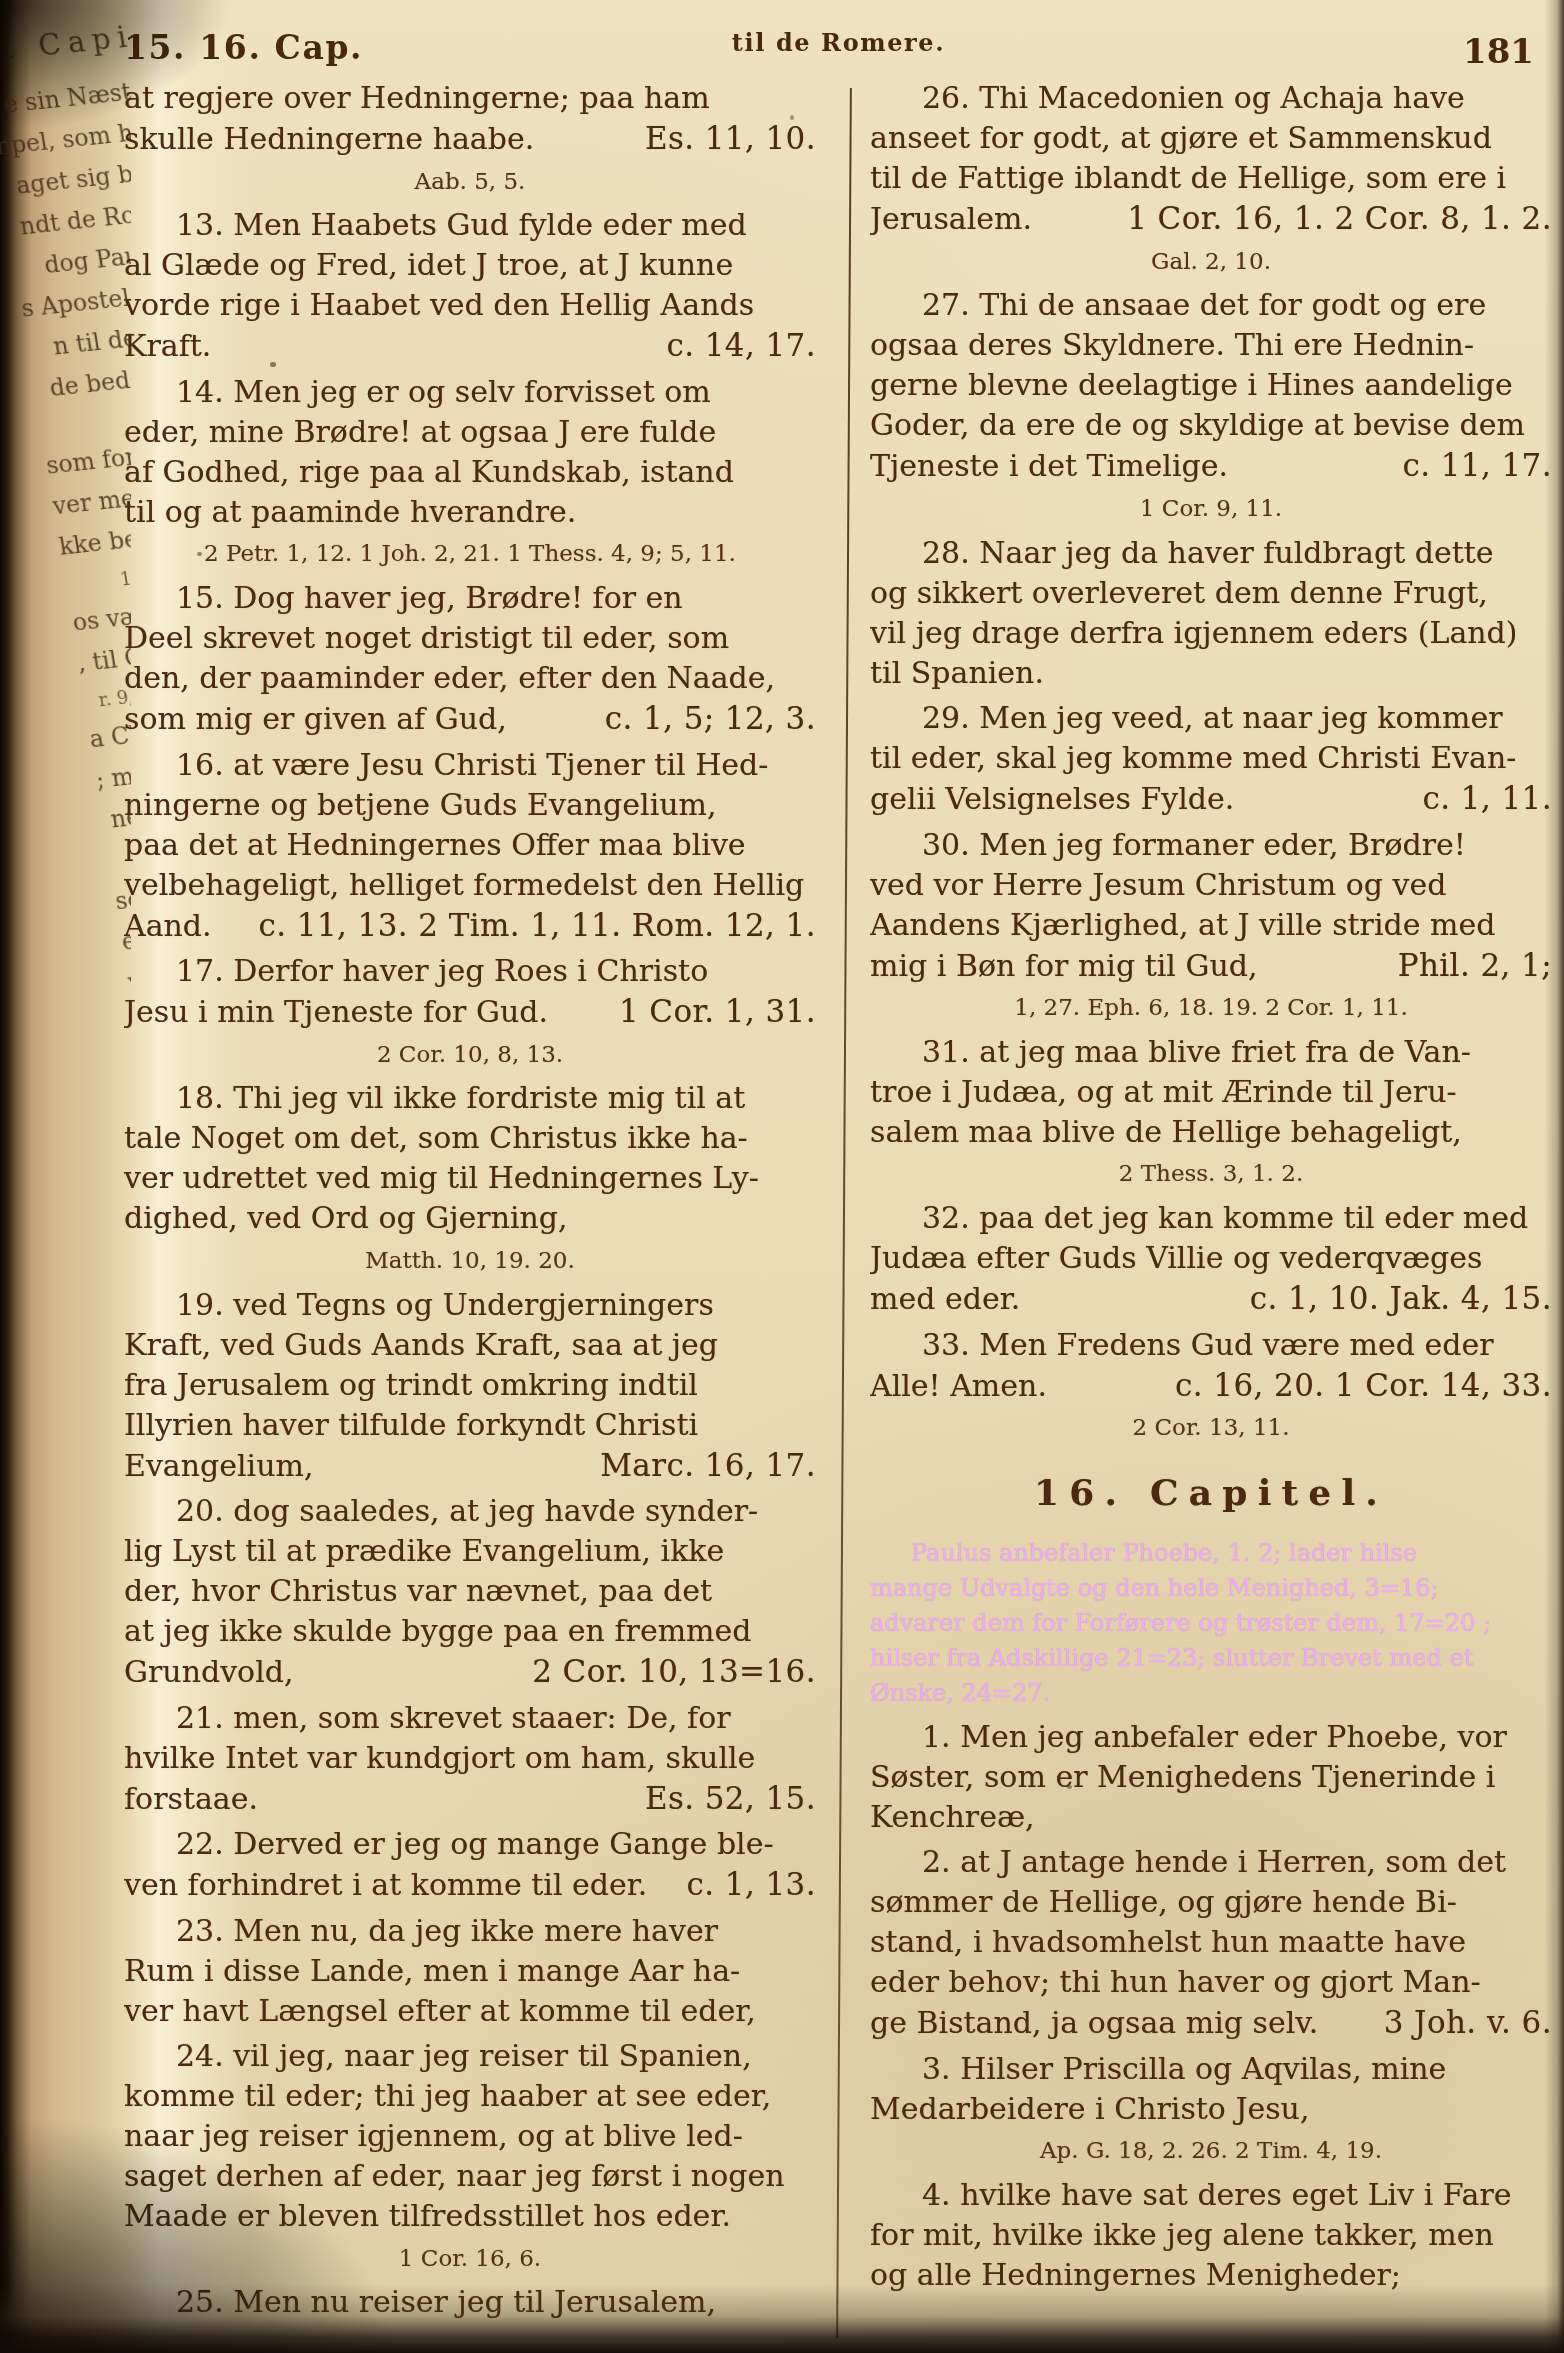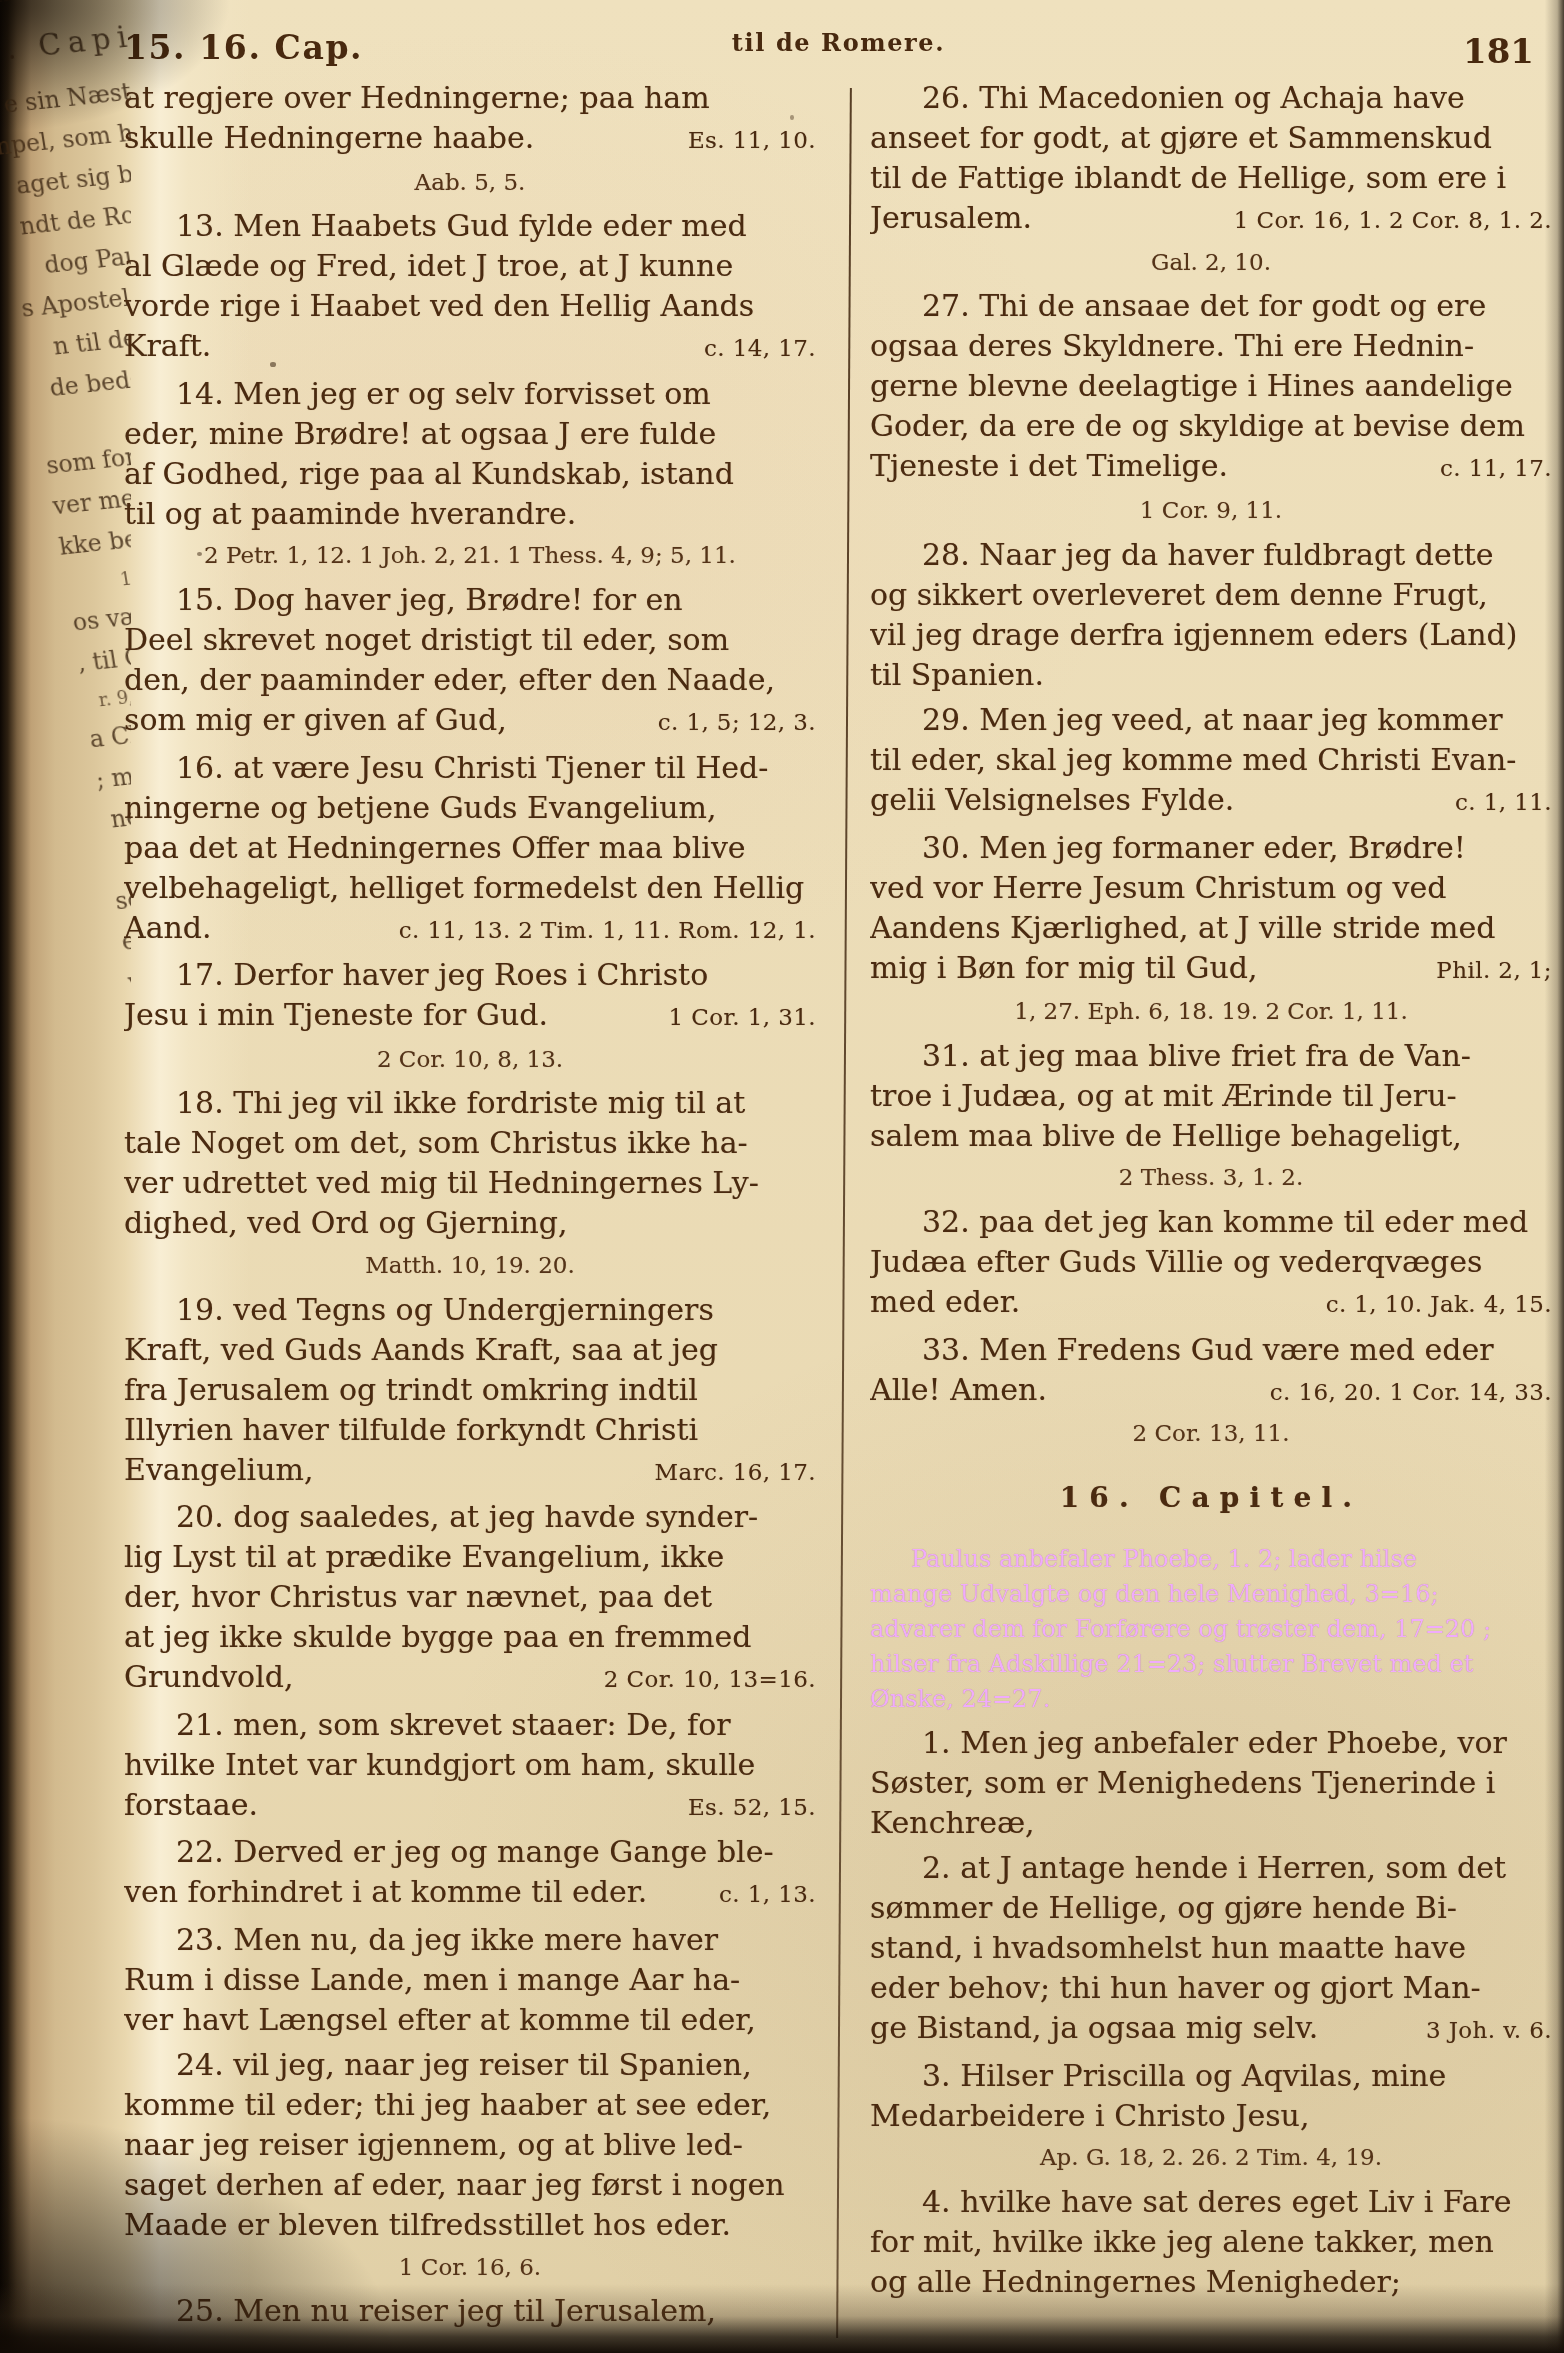--- a/index.html
+++ b/index.html
@@ -62,23 +62,23 @@
        text-shadow:0 0 0.8px rgba(74,42,16,0.35);}
   .col-left{left:124px;width:692px;}
   .col-right{left:870px;width:682px;}
   .divider{position:absolute;left:843px;top:88px;width:2.3px;height:2250px;
            background:linear-gradient(180deg,rgba(70,44,20,0.9),rgba(70,44,20,0.75));
            transform:rotate(0.35deg);}
   .block{margin:0 0 5.5px 0;}
   .block.verse.indent .line:first-child{text-indent:52px;}
   .line{white-space:nowrap;overflow:hidden;}
   .line.split{display:flex;justify-content:space-between;align-items:baseline;}
-  .cite-ref{font-size:23px;letter-spacing:0.4px;padding-left:9.4px;}
+  .cite-ref{font-size:31px;letter-spacing:0.4px;padding-left:9.4px;}
   .block.cite{text-align:center;font-size:23px;line-height:33px;margin:0 0 7.8px 0;color:#543318;}
-  .block.heading{text-align:center;font-size:28px;letter-spacing:10.2px;margin:28px 0 23.5px 0;font-weight:bold;}
+  .block.heading{text-align:center;font-size:36px;letter-spacing:10.2px;margin:28px 0 23.5px 0;font-weight:bold;}
   .block.intro{font-size:24px;line-height:35px;margin-bottom:6px;color:#f0abfc;}
   .block.intro.indent .line:first-child{text-indent:41px;}
   .speck{position:absolute;border-radius:50%;background:#3a2410;}
   .speck.s1{left:270px;top:362px;width:5.5px;height:4.7px;opacity:.55;}
   .speck.s2{left:197px;top:552px;width:4.7px;height:3.9px;opacity:.5;}
   .speck.s3{left:790px;top:115px;width:3.9px;height:4.7px;opacity:.4;}
   .speck.s4{left:1067px;top:1785px;width:4.7px;height:3.9px;opacity:.45;}
 </style>
 </head>
 <body>

